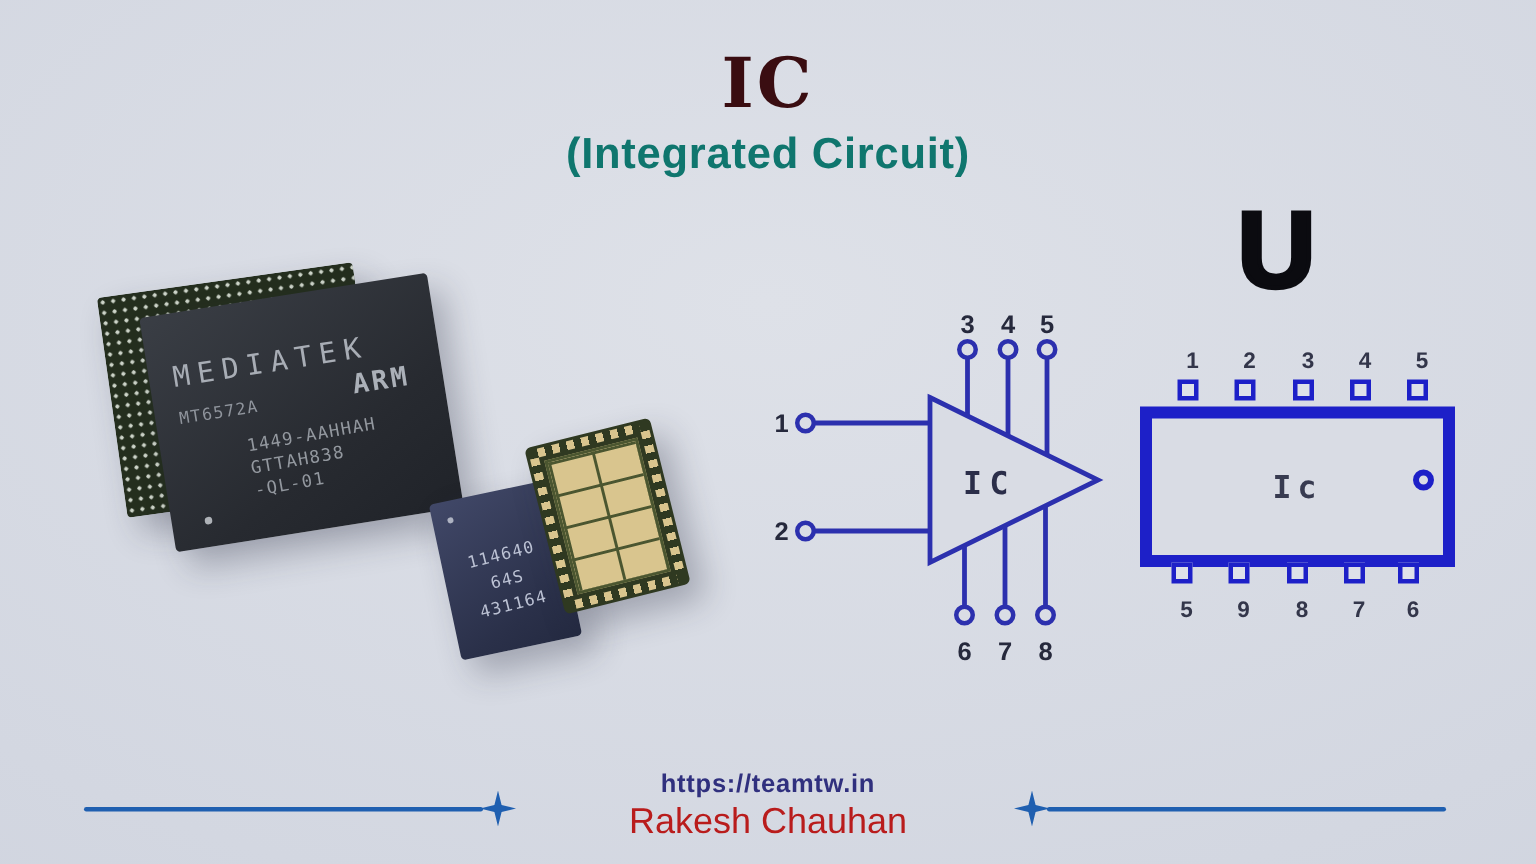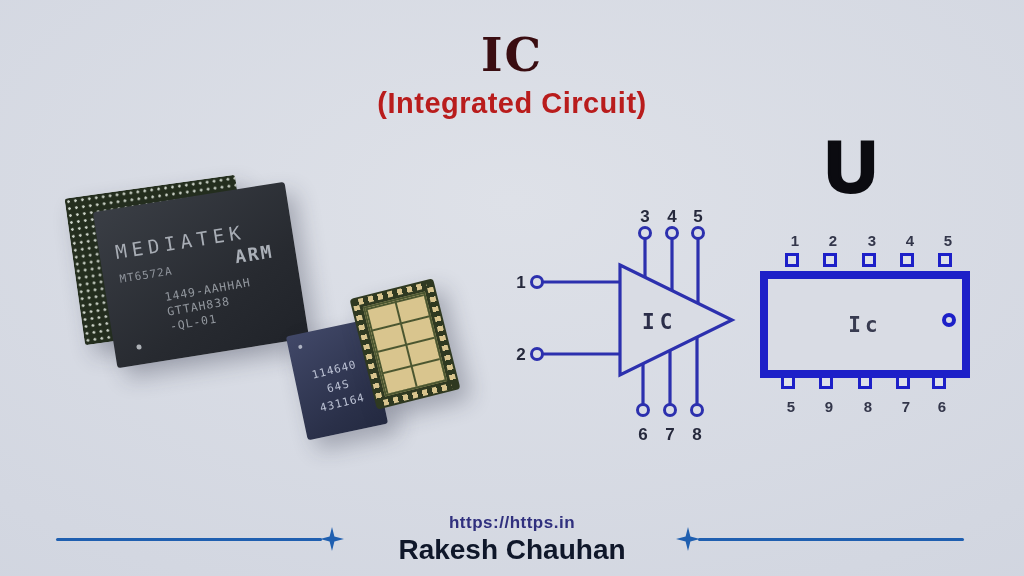--- a/index.html
+++ b/index.html
@@ -12,21 +12,21 @@
   .abs { position:absolute; }
 
   
   .title {
     top:28px; left:0; width:100%; text-align:center;
     font-family:"DejaVu Serif", serif; font-weight:bold;
     font-size:46px; letter-spacing:2px; color:#3a0d11;
   }
   .subtitle {
     top:87px; left:0; width:100%; text-align:center;
-    font-weight:bold; font-size:29px; color:#b91c1c; letter-spacing:0.5px;
+    font-weight:bold; font-size:29px; color:#0f766e; letter-spacing:0.5px;
   }
 
   
   .chip-shadow { box-shadow:8px 12px 22px rgba(35,40,58,0.30); }
   .bga-chip {
     left:74px; top:186px; width:172px; height:148px;
     transform:rotate(-8deg);
     background-color:#242e1e;
     background-image:radial-gradient(#ccd3c8 1.2px, rgba(0,0,0,0) 1.5px);
     background-size:7px 7px;
@@ -97,21 +97,21 @@
     border:4px solid #1d20c8; border-radius:50%; background:#dadde5; z-index:2;
   }
   .dip-u {
     left:806px; top:126px; width:90px; text-align:center;
     font-size:72px; font-weight:800; color:#0b0b10;
     -webkit-text-stroke:3px #0b0b10;
   }
 
   
   .footer-url { top:513px; left:0; width:100%; text-align:center; font-size:17px; font-weight:bold; color:#30307e; letter-spacing:0.5px; }
-  .footer-author { top:534px; left:0; width:100%; text-align:center; font-size:28px; font-weight:700; color:#0f172a; }
+  .footer-author { top:534px; left:0; width:100%; text-align:center; font-size:24px; font-weight:400; color:#b91c1c; }
   .rule { top:538px; height:3px; background:#1f5fb0; border-radius:2px; }
   .rule.left { left:56px; width:266px; }
   .rule.right { left:698px; width:266px; }
   .sparkle { top:527px; width:24px; height:24px; background:#1f5fb0;
     clip-path:polygon(50% 0%, 60% 40%, 100% 50%, 60% 60%, 50% 100%, 40% 60%, 0% 50%, 40% 40%); }
   .sparkle.left { left:320px; }
   .sparkle.right { left:676px; }
 </style>
 </head>
 <body>
@@ -213,16 +213,16 @@
 
   <span class="pin-label" style="left:23px;  top:166px;">5</span>
   <span class="pin-label" style="left:61px;  top:166px;">9</span>
   <span class="pin-label" style="left:100px; top:166px;">8</span>
   <span class="pin-label" style="left:138px; top:166px;">7</span>
   <span class="pin-label" style="left:174px; top:166px;">6</span>
 </div>
 
 <div class="abs rule left"></div>
 <div class="abs sparkle left"></div>
-<div class="abs footer-url">https://https.in</div>
+<div class="abs footer-url">https://teamtw.in</div>
 <div class="abs footer-author">Rakesh Chauhan</div>
 <div class="abs sparkle right"></div>
 <div class="abs rule right"></div>
 
 </body></html>

